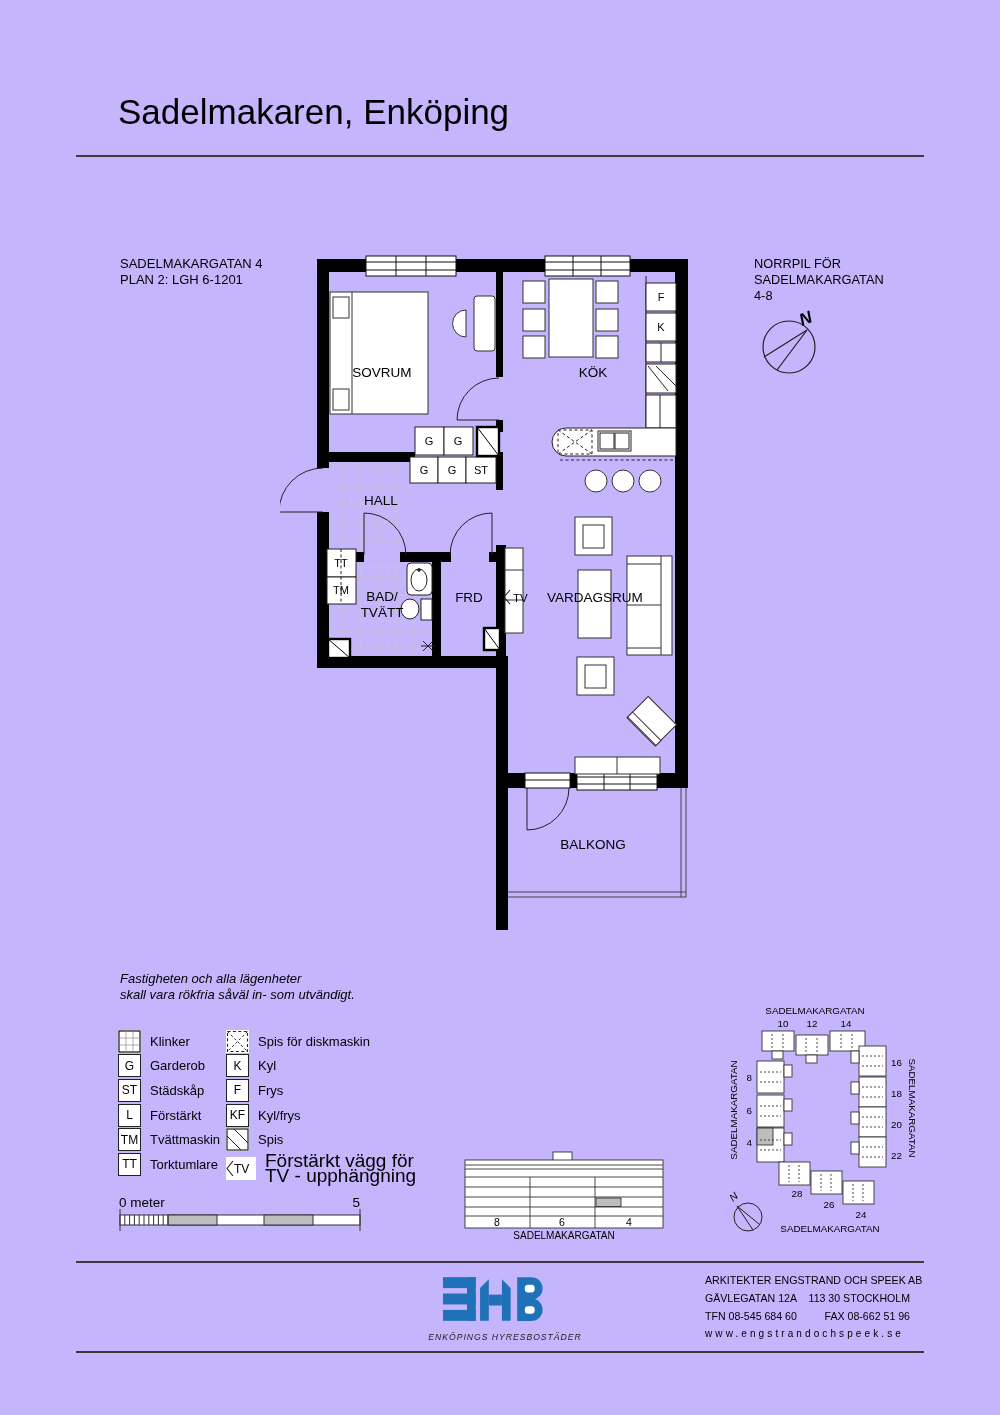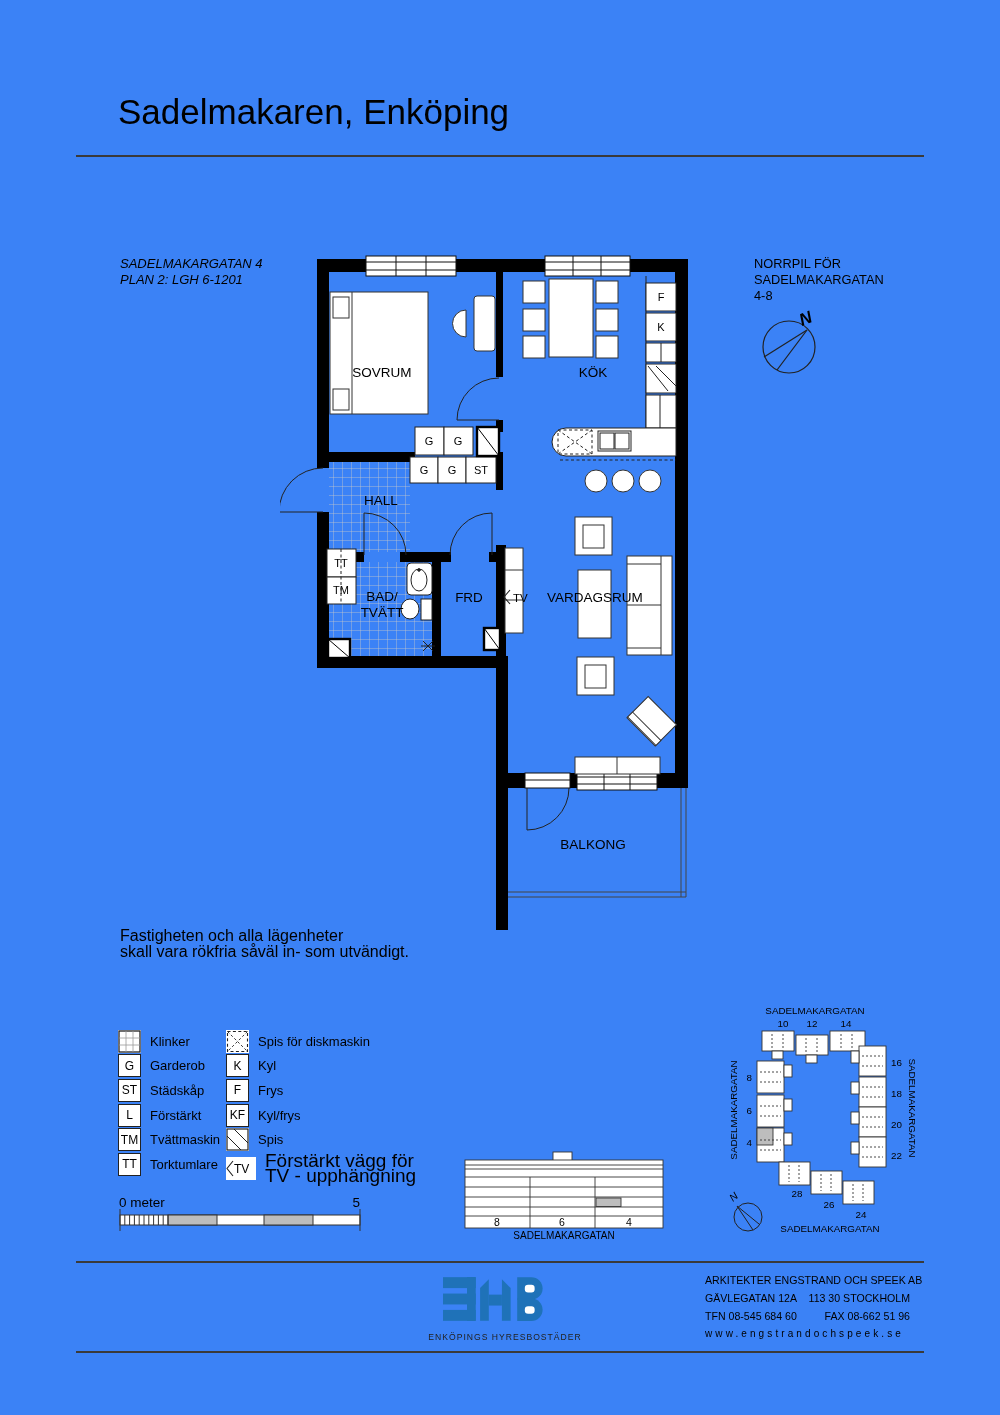--- a/index.html
+++ b/index.html
@@ -1,38 +1,38 @@
 <!DOCTYPE html>
 <html><head>
 <meta charset="utf-8">
 <style>
   html,body{margin:0;padding:0;background:#e8e8e8;}
-  .page{position:relative;width:1000px;height:1415px;background:#3b82f6;
+  .page{position:relative;width:1000px;height:1415px;background:#c4b5fd;
         font-family:"Liberation Sans",sans-serif;color:#000;overflow:hidden;margin:0 auto;}
   .abs{position:absolute;}
   .rule{position:absolute;background:#3a3a3a;height:2px;}
   .title-left{left:118px;top:92px;font-size:35px;}
   .title-right{left:673px;top:92px;font-size:35px;}
   .title-right sup{font-size:20px;}
-  .plan-info{left:120px;top:256px;font-size:13px;line-height:16px;font-style:italic;}
-  .note{left:120px;top:928px;font-size:16px;line-height:16px;}
+  .plan-info{left:120px;top:256px;font-size:13px;line-height:16px;}
+  .note{left:120px;top:971px;font-size:13px;line-height:16px;font-style:italic;}
   .legend-col{display:flex;flex-direction:column;justify-content:center;}
   .legend-row{display:flex;align-items:center;height:24.6px;}
   .lg-box{width:21px;height:21px;border:1.3px solid #222;display:flex;align-items:center;
           justify-content:center;font-size:12px;flex:0 0 auto;background:#fff;}
   .lg-label{margin-left:9px;font-size:13px;white-space:nowrap;}
   .lg-label2{margin-left:9px;font-size:19px;line-height:14.5px;white-space:nowrap;}
   .f-left{left:120px;top:1272px;}
   .f-doc{font-size:17px;line-height:23px;}
   .f-disc{font-size:13.5px;margin-top:2px;}
   .f-right{left:705px;top:1271px;width:205px;font-size:10.6px;line-height:18px;}
   .f-row{display:flex;justify-content:space-between;white-space:nowrap;align-items:flex-end;}
   .f-url{letter-spacing:3.1px;font-size:10px;}
   .logo-caption{left:420px;top:1332px;width:170px;text-align:center;font-size:8.6px;
-                letter-spacing:1px;color:#222;}
+                letter-spacing:1px;color:#222;font-style:italic;}
   svg{display:block;}
   text{font-family:"Liberation Sans",sans-serif;}
 </style>
 </head>
 <body>
 
 <div class="page">
 
   <div class="abs title-left">Sadelmakaren, Enköping</div>
   <div class="rule" style="left:76px;top:155px;width:848px;"></div>

